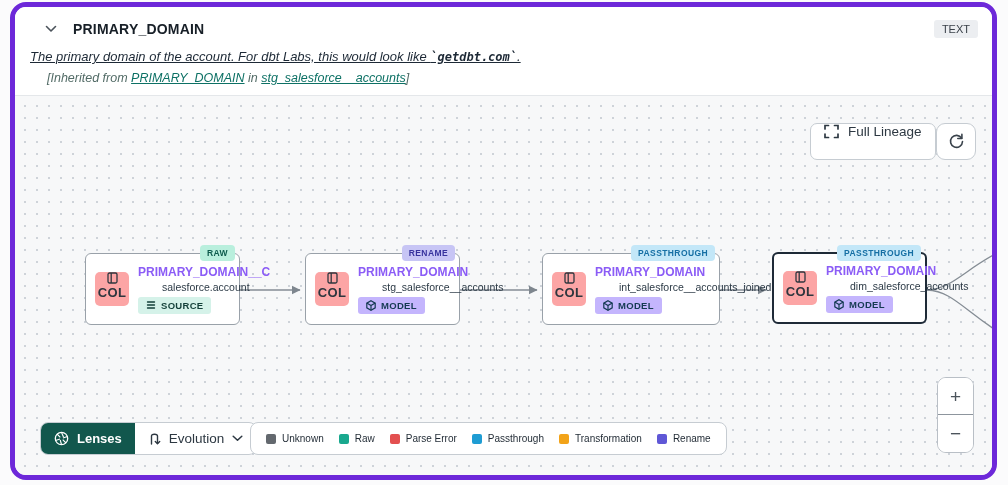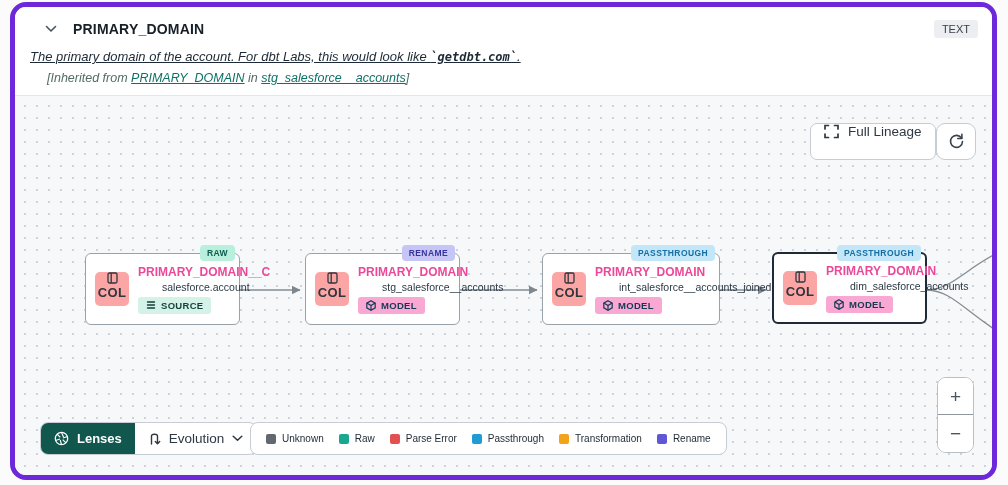--- a/index.html
+++ b/index.html
@@ -49,27 +49,27 @@
   .node.selected { border:2px solid #1e2a37; }
   .tag { position:absolute; top:-9px; right:4px; font-size:8.5px; font-weight:bold;
     letter-spacing:.4px; padding:3px 7px; border-radius:4px; }
   .tag.raw { background:#b9efdd; color:#0d5b4d; }
   .tag.rename { background:#c7c5f5; color:#38339e; }
   .tag.passthrough { background:#c3e7f8; color:#166fa4; }
   .col-chip { width:34px; height:34px; flex:0 0 34px; background:#fca5a5; border-radius:5px;
     display:flex; flex-direction:column; align-items:center; gap:1px;
     font-size:13px; font-weight:bold; color:#2e363e; letter-spacing:.3px; }
   .node-body { display:flex; flex-direction:column; gap:2px; }
-  .node-title { font-size:12px; font-weight:600; color:#ec4899; }
+  .node-title { font-size:12px; font-weight:600; color:#8b5cf6; }
   .node-model { font-size:10.5px; color:#2c3a46;margin-left:24px; }
   .res-badge { align-self:flex-start; display:flex; align-items:center; gap:5px;
     font-size:9.5px; font-weight:bold; letter-spacing:.3px; padding:3px 8px;
     border-radius:3px; margin-top:2px; }
   .res-badge.source { background:#d5f2e9; color:#123f38; }
-  .res-badge.model { background:#f9a8d4; color:#153a52; }
+  .res-badge.model { background:#c4b5fd; color:#153a52; }
 
   
   .lenses { position:absolute; left:25px; top:326px; height:33px; display:flex;
     border-radius:8px; overflow:hidden; border:1px solid #c6ccd2; background:#fff; }
   .lens-seg { display:flex; align-items:center; gap:8px; padding:0 13px; cursor:pointer; }
   .lens-seg.dark { background:#12574d; color:#fff; font-size:13px; font-weight:600; }
   .lens-seg.light { color:#2d3842; font-size:13.5px; }
   .legendbox { position:absolute; left:235px; top:326px; height:33px; display:flex;
     align-items:center; gap:15px; background:#fff; border:1px solid #c6ccd2;
     border-radius:8px; padding:0 15px; }

